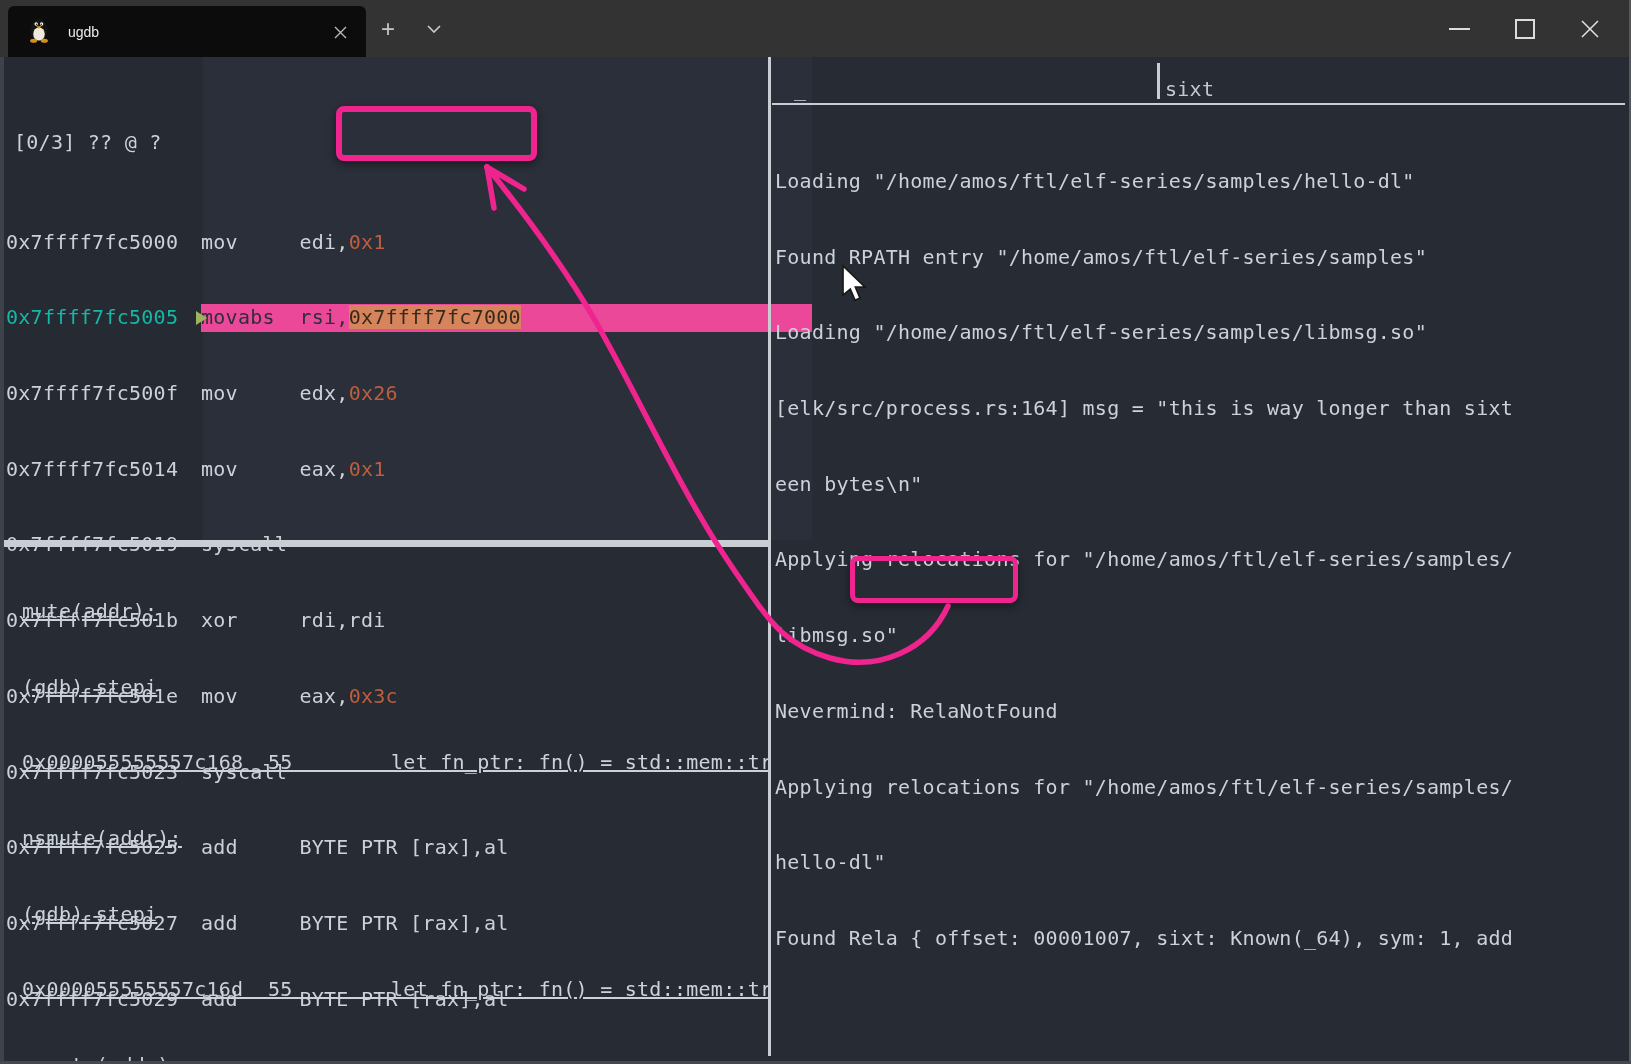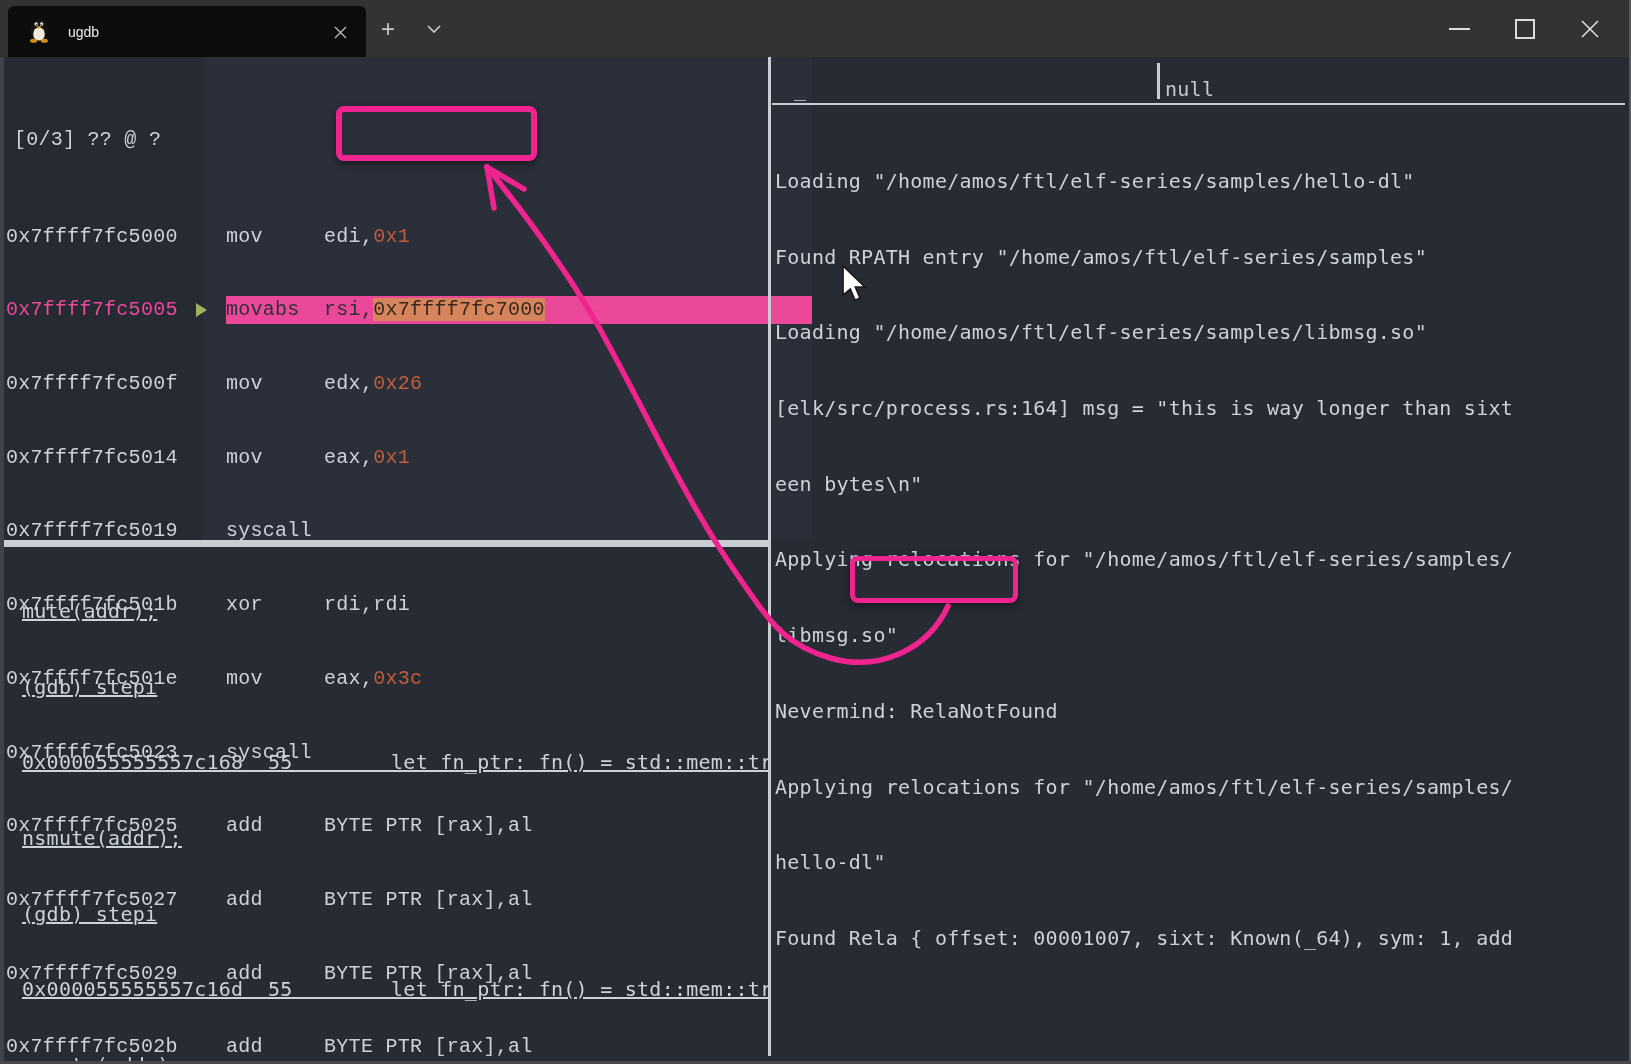--- a/index.html
+++ b/index.html
@@ -26,28 +26,28 @@
   .minbar{width:21px;height:2px;background:#dcdcdc;}
   .maxbox{width:16px;height:16px;border:2px solid #dcdcdc;}
 
   
   .term{position:absolute;left:0;top:57px;width:1631px;height:1007px;background:#272b34;}
   .left-strip{position:absolute;left:0;top:0;width:4px;height:1007px;background:#3e424b;}
   .right-border{position:absolute;left:1629px;top:0;width:2px;height:1064px;background:#55575b;}
   .bottom-border{position:absolute;left:0;top:1061px;width:1631px;height:3px;background:#46484d;}
 
   
-  .disasm{position:absolute;left:4px;top:0;width:808px;height:483px;background:#2b2f3a;font-family:Liberation Mono, monospace;}
+  .disasm{position:absolute;left:4px;top:0;width:808px;height:483px;background:#2b2f3a;}
   .gutter{position:absolute;left:0;top:0;width:199px;height:483px;background:#262a33;}
   .dhdr{position:relative;height:27.7px;line-height:27.7px;padding-left:10px;}
   .drow{position:relative;display:flex;height:27.7px;line-height:27.7px;padding-left:2px;}
   .daddr{flex:none;width:195px;}
-  .dinst{flex:1;overflow:hidden;margin-left:25px;}
+  .dinst{flex:1;overflow:hidden;}
   .dimm{color:#bf5e3d;}
-  .drow.cur .daddr{color:#ec4899;}
+  .drow.cur .daddr{color:#14b8a6;}
   .drow.cur .dinst{background:#ec4899;color:#2c3039;}
   .dop{background:#d5845c;color:#39291d;}
   .caret{position:absolute;left:192px;top:7px;width:0;height:0;
        border-left:11px solid #9eb35e;border-top:7px solid transparent;
        border-bottom:7px solid transparent;}
 
   .hdiv{position:absolute;left:4px;top:483px;width:764px;height:7px;background:#c9cdd4;}
   .vdiv{position:absolute;left:768px;top:0;width:3px;height:999px;background:#c9cdd4;}
 
   
@@ -161,21 +161,21 @@
     
     
     
     
   </div>
 
   
   <div class="rpane">
     <span class="r-underscore mono">_</span>
     <span class="r-cursorbar"></span>
-    <span class="r-null mono">null</span>
+    <span class="r-null mono">sixt</span>
     <div class="r-underline"></div>
     <div class="rlog">
       <div class="rrow">Loading "/home/amos/ftl/elf-series/samples/hello-dl"</div>
       <div class="rrow">Found RPATH entry "/home/amos/ftl/elf-series/samples"</div>
       <div class="rrow">Loading "/home/amos/ftl/elf-series/samples/libmsg.so"</div>
       <div class="rrow">[elk/src/process.rs:164] msg = "this is way longer than sixt</div>
       <div class="rrow">een bytes\n"</div>
       <div class="rrow">Applying relocations for "/home/amos/ftl/elf-series/samples/</div>
       <div class="rrow">libmsg.so"</div>
       <div class="rrow">Nevermind: RelaNotFound</div>

